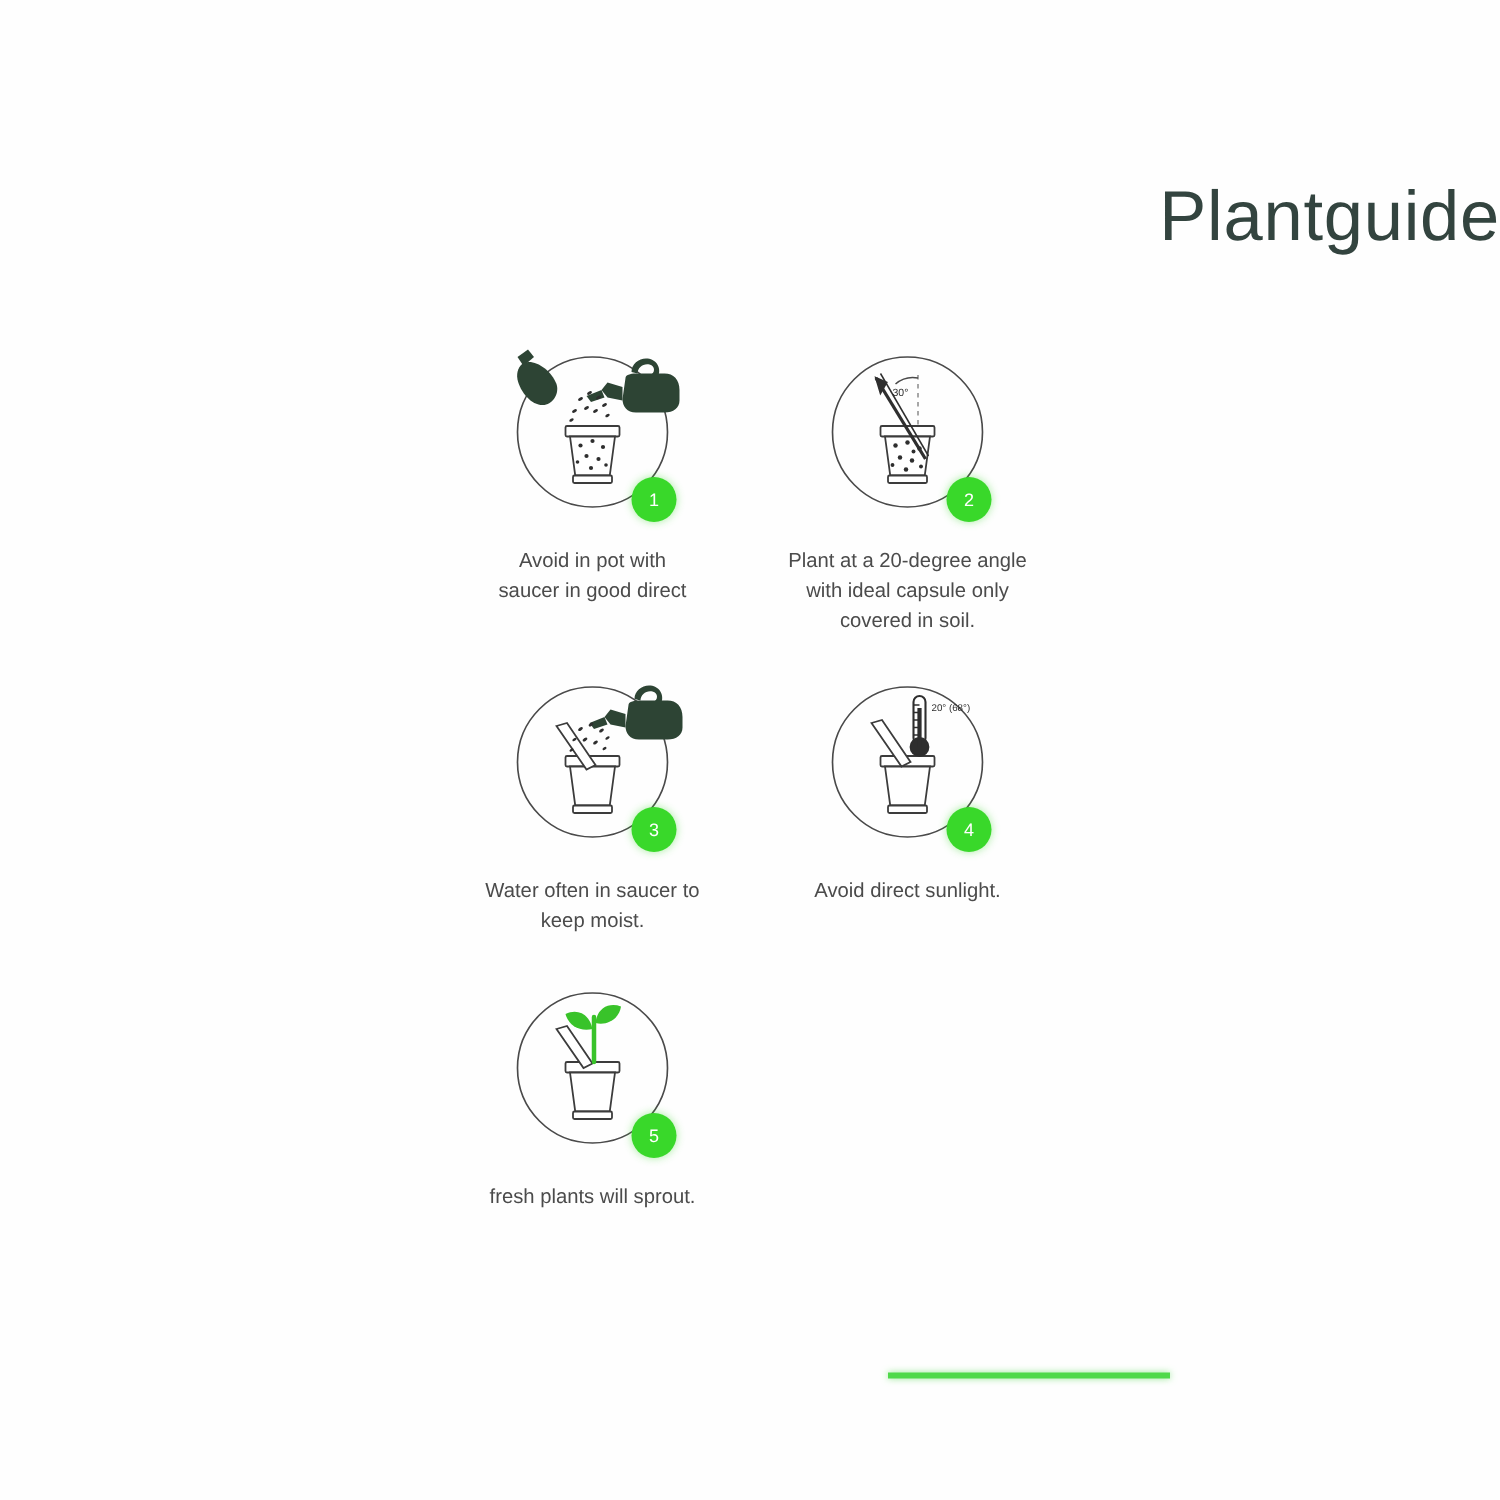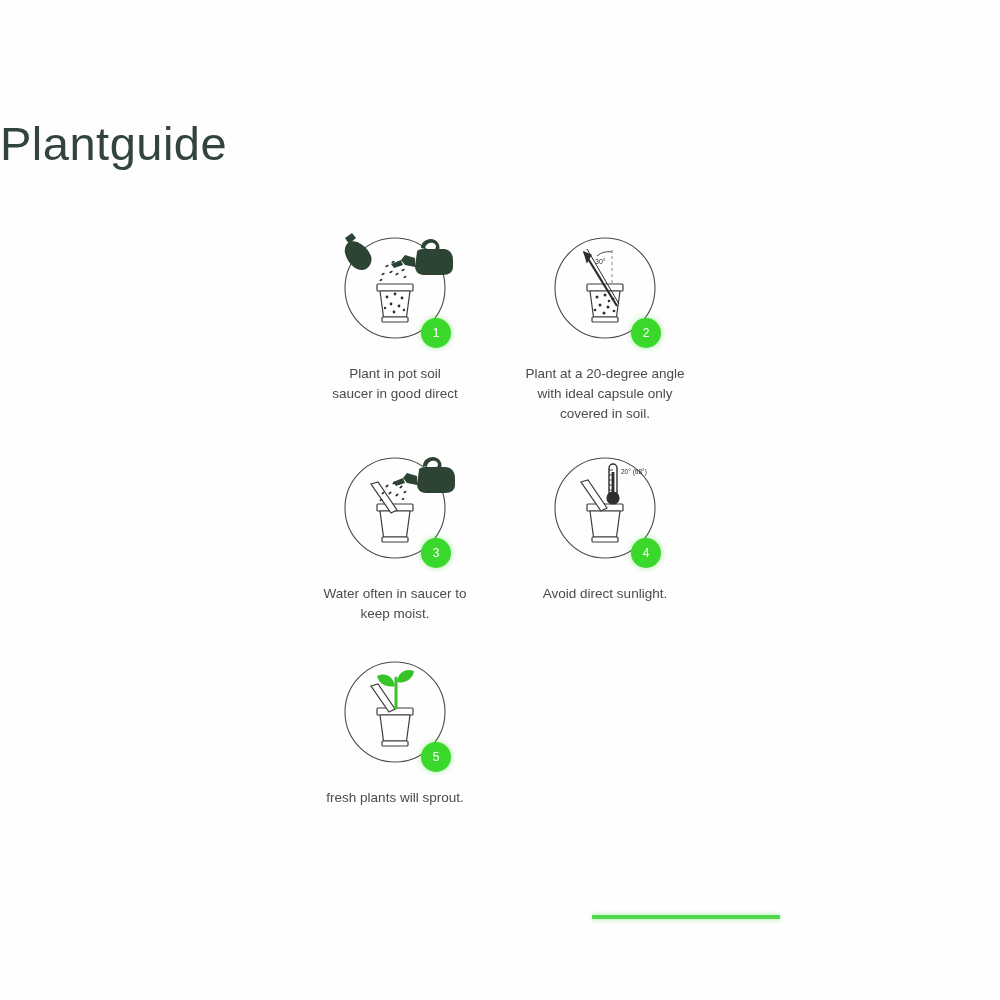--- a/index.html
+++ b/index.html
@@ -17,21 +17,21 @@
   .page {
     position: absolute;
     inset: 0;
     background: #fefefe;
   }
   .title {
     position: absolute;
     top: 118px;
     left: 0;
     width: 1000px;
-    text-align: left;
+    text-align: right;
     font-size: 47px;
     font-weight: 400;
     color: #33443f;
     letter-spacing: 0.5px;
     line-height: 1.1;
   }
   .grid {
     position: absolute;
     top: 222px;
     left: 290px;
@@ -148,21 +148,21 @@
               <ellipse cx="72" cy="52" rx="1.8" ry="1" transform="rotate(-30 72 52)"></ellipse>
               <ellipse cx="58" cy="52" rx="1.8" ry="1" transform="rotate(-30 58 52)"></ellipse>
               <ellipse cx="78" cy="48" rx="1.8" ry="1" transform="rotate(-30 78 48)"></ellipse>
               <ellipse cx="56" cy="58" rx="1.6" ry="0.9" transform="rotate(-30 56 58)"></ellipse>
               <ellipse cx="80" cy="55" rx="1.6" ry="0.9" transform="rotate(-30 80 55)"></ellipse>
             </g>
           </svg>
           <div class="badge">1</div>
         </div>
         <div class="caption">
-          <div>Plant in pot soil</div>
+          <div>Avoid in pot with</div>
           <div>saucer in good direct</div>
         </div>
       </div>
 
       <div class="step">
         <div class="step-icon-wrap">
           <svg width="140" height="138" viewBox="0 0 140 138" xmlns="http://www.w3.org/2000/svg">
             <circle cx="70" cy="66" r="50" fill="none" stroke="#4a4a4a" stroke-width="1.1"></circle>
             <g fill="#ffffff" stroke="#3c3c3c" stroke-width="1.2">
               <rect x="52" y="62" width="36" height="7" rx="1"></rect>

